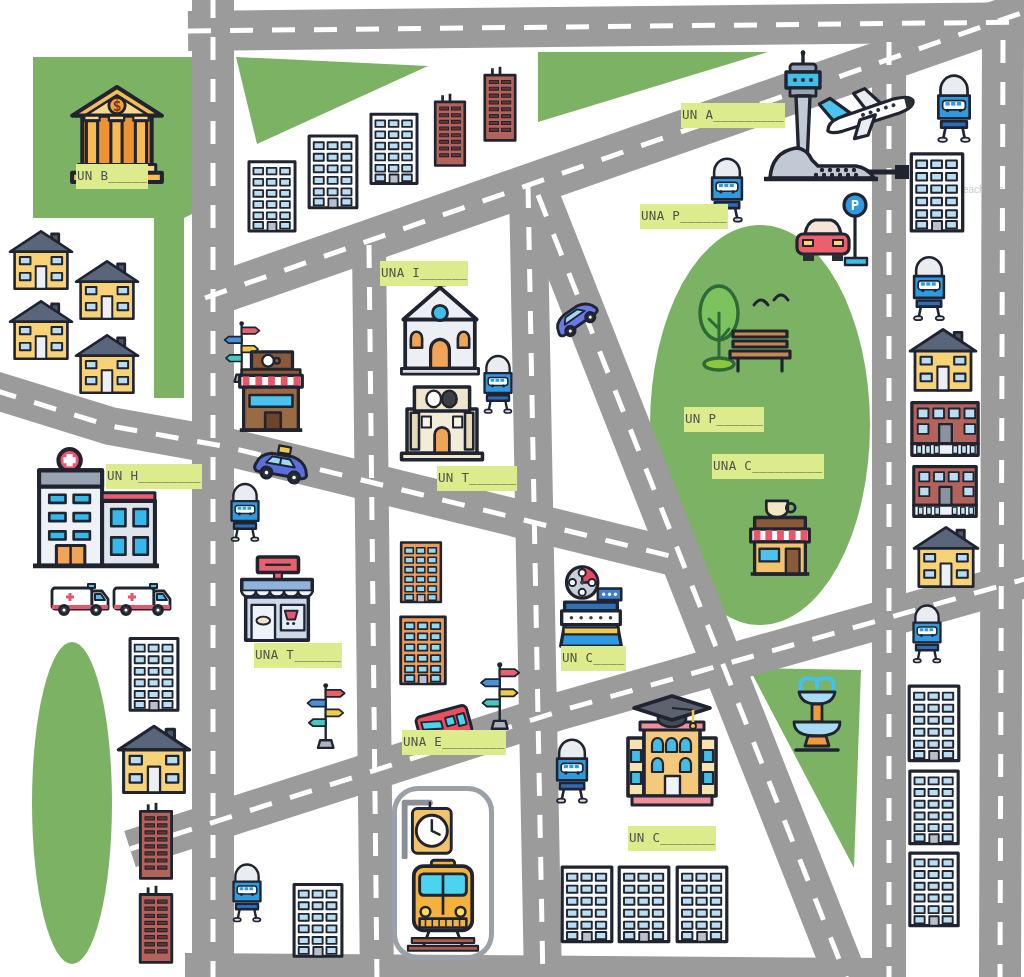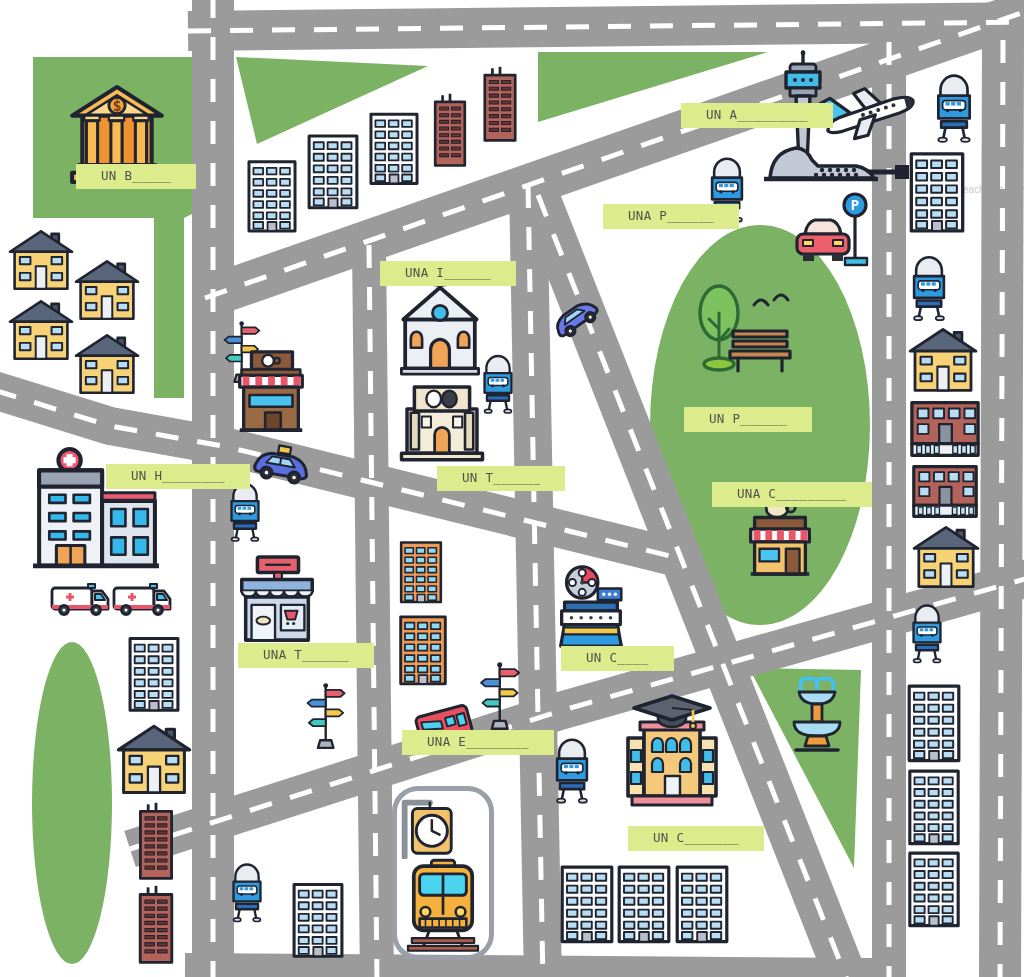--- a/index.html
+++ b/index.html
@@ -4,21 +4,21 @@
 <style>
   html,body{margin:0;padding:0;background:#fff;}
   .stage{position:relative;width:1024px;height:977px;background:#fff;overflow:hidden;
          font-family:"DejaVu Sans Mono","Liberation Mono",monospace;}
   .bg{position:absolute;left:0;top:0;z-index:0;}
   .g{fill:var(--green,#7cb264);stroke:none;}
   .rd{fill:none;stroke:var(--road,#9b9b9b);}
   .dash{fill:none;stroke:#fff;stroke-width:5;stroke-dasharray:23 19;}
   .ic{position:absolute;z-index:20;overflow:visible;}
   .lbl{position:absolute;background:var(--label_bg,#dcec8c);color:var(--label_text,#50524a);
-       font-size:12.5px;line-height:1;padding:6px 25px;letter-spacing:.3px;white-space:nowrap;z-index:30;}
+       font-size:12.5px;line-height:1;padding:6px 1px;letter-spacing:.3px;white-space:nowrap;z-index:30;}
   .frame{position:absolute;border:5px solid #9aa0a8;border-radius:26px;z-index:10;}
   .wm{position:absolute;left:958px;top:184px;color:#9c9c9c;opacity:.55;font-size:10px;z-index:15;
       font-family:"Liberation Sans",sans-serif;white-space:nowrap;}
 </style>
 </head>
 <body>
 
 <div class="stage">
 
   <svg class="bg" width="1024" height="977" viewBox="0 0 1024 977">
@@ -743,25 +743,25 @@
     </svg>
   <svg class="ic" style="left:906px;top:768px;width:56px;height:78px">
       <use href="#s-apt"></use>
     </svg>
   <svg class="ic" style="left:906px;top:850px;width:56px;height:78px">
       <use href="#s-apt"></use>
     </svg>
 
   <div class="lbl" style="left:76px;top:164px">UN B_____</div>
   <div class="lbl" style="left:681px;top:103px">UN A_________</div>
-  <div class="lbl" style="left:603px;top:204px">UNA P______</div>
+  <div class="lbl" style="left:640px;top:204px">UNA P______</div>
   <div class="lbl" style="left:380px;top:261px">UNA I______</div>
   <div class="lbl" style="left:437px;top:466px">UN T______</div>
   <div class="lbl" style="left:106px;top:464px">UN H________</div>
-  <div class="lbl" style="left:238px;top:643px">UNA T______</div>
+  <div class="lbl" style="left:254px;top:643px">UNA T______</div>
   <div class="lbl" style="left:684px;top:407px">UN P______</div>
-  <div class="lbl" style="left:712px;top:482px">UNA C_________</div>
+  <div class="lbl" style="left:712px;top:454px">UNA C_________</div>
   <div class="lbl" style="left:561px;top:646px">UN C____</div>
   <div class="lbl" style="left:402px;top:730px">UNA E________</div>
   <div class="lbl" style="left:628px;top:826px">UN C_______</div>
 
   <div class="wm">TeachThis.com</div>
 </div>
 
 </body></html>

